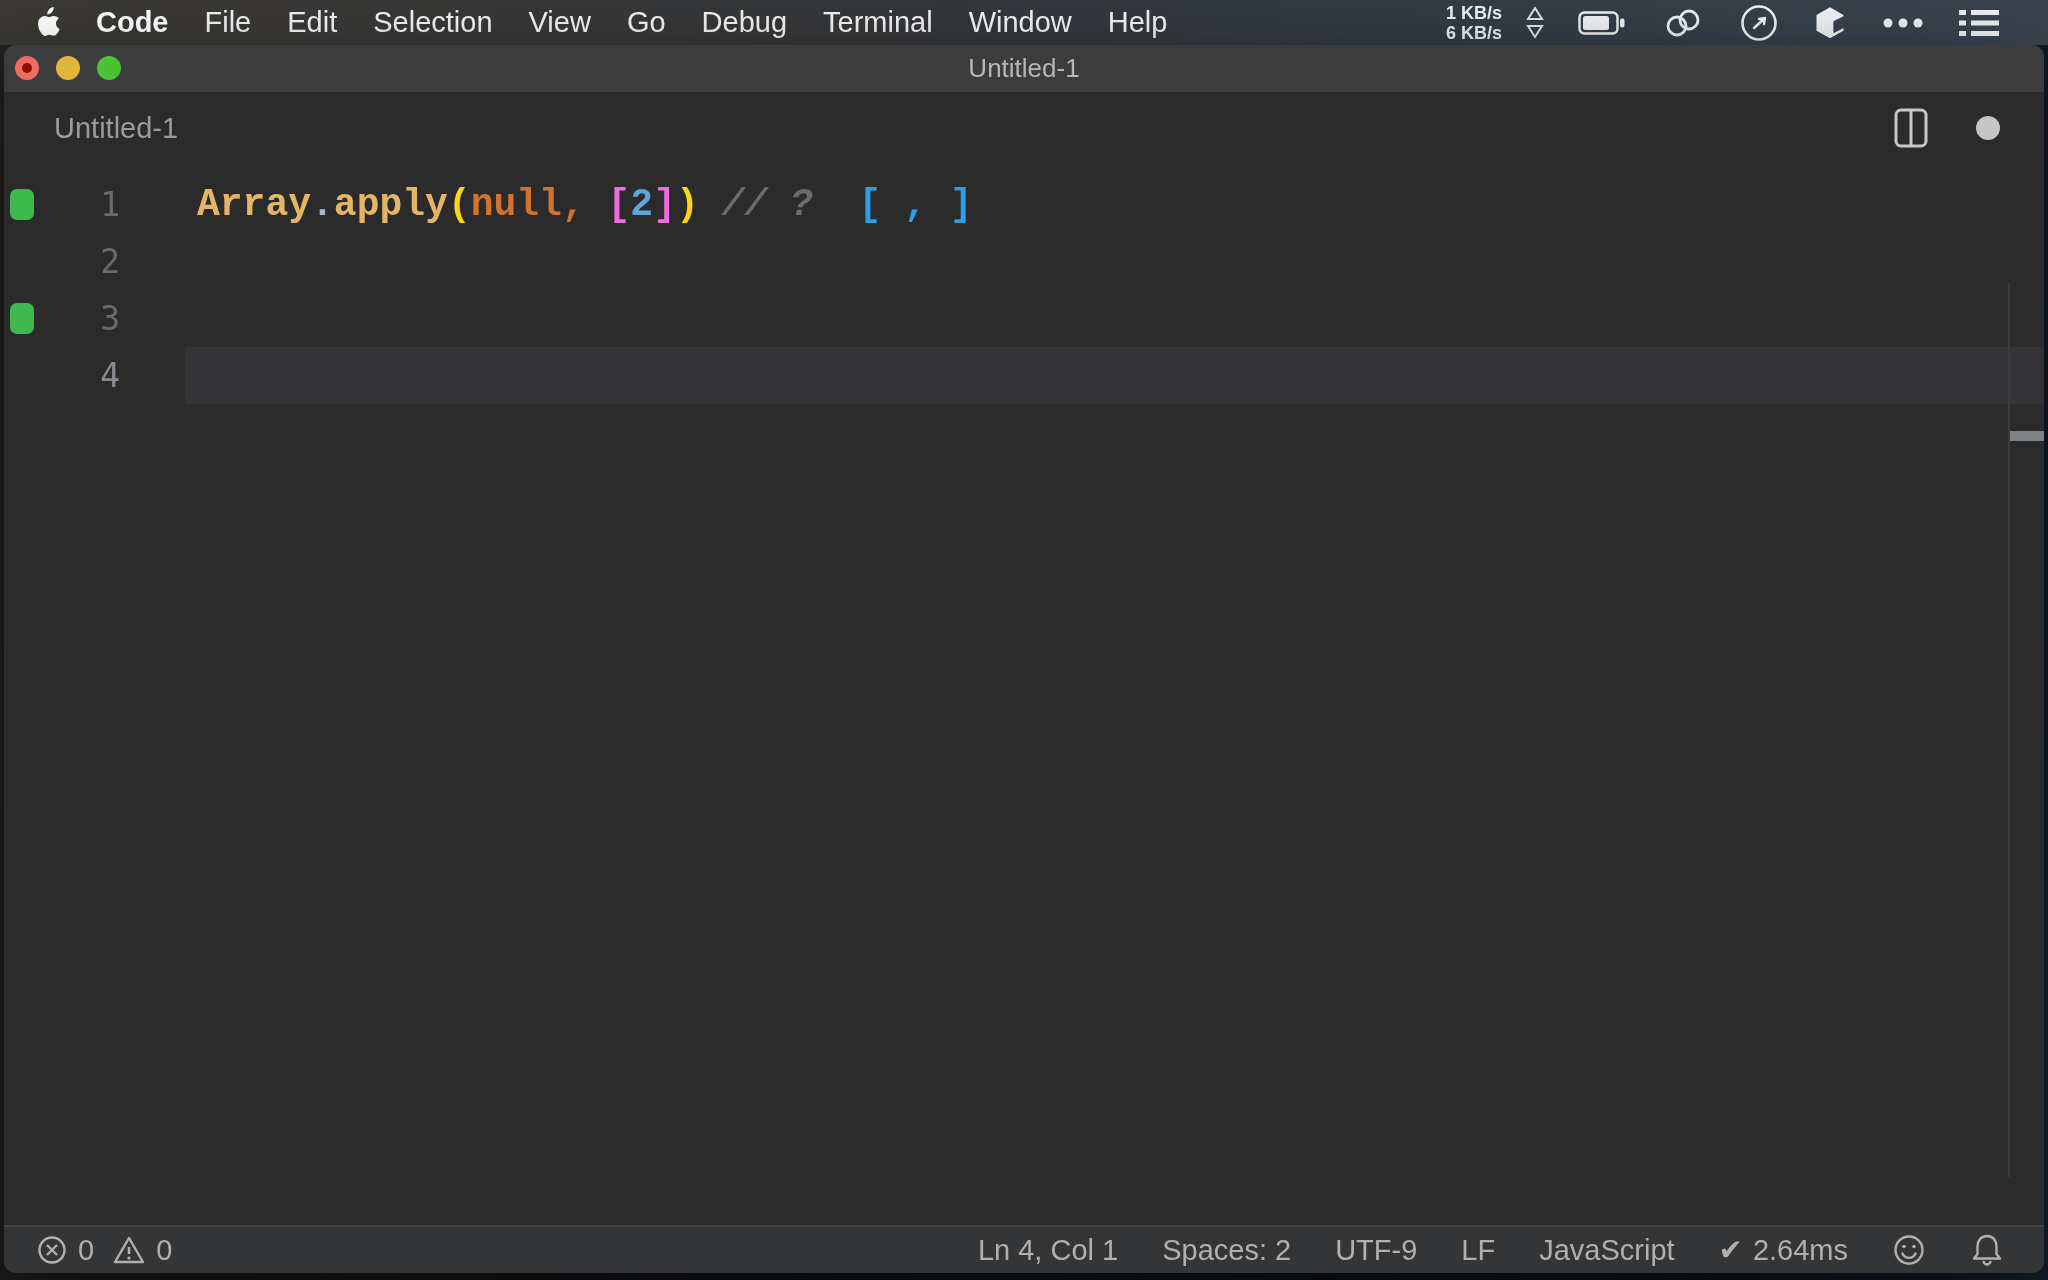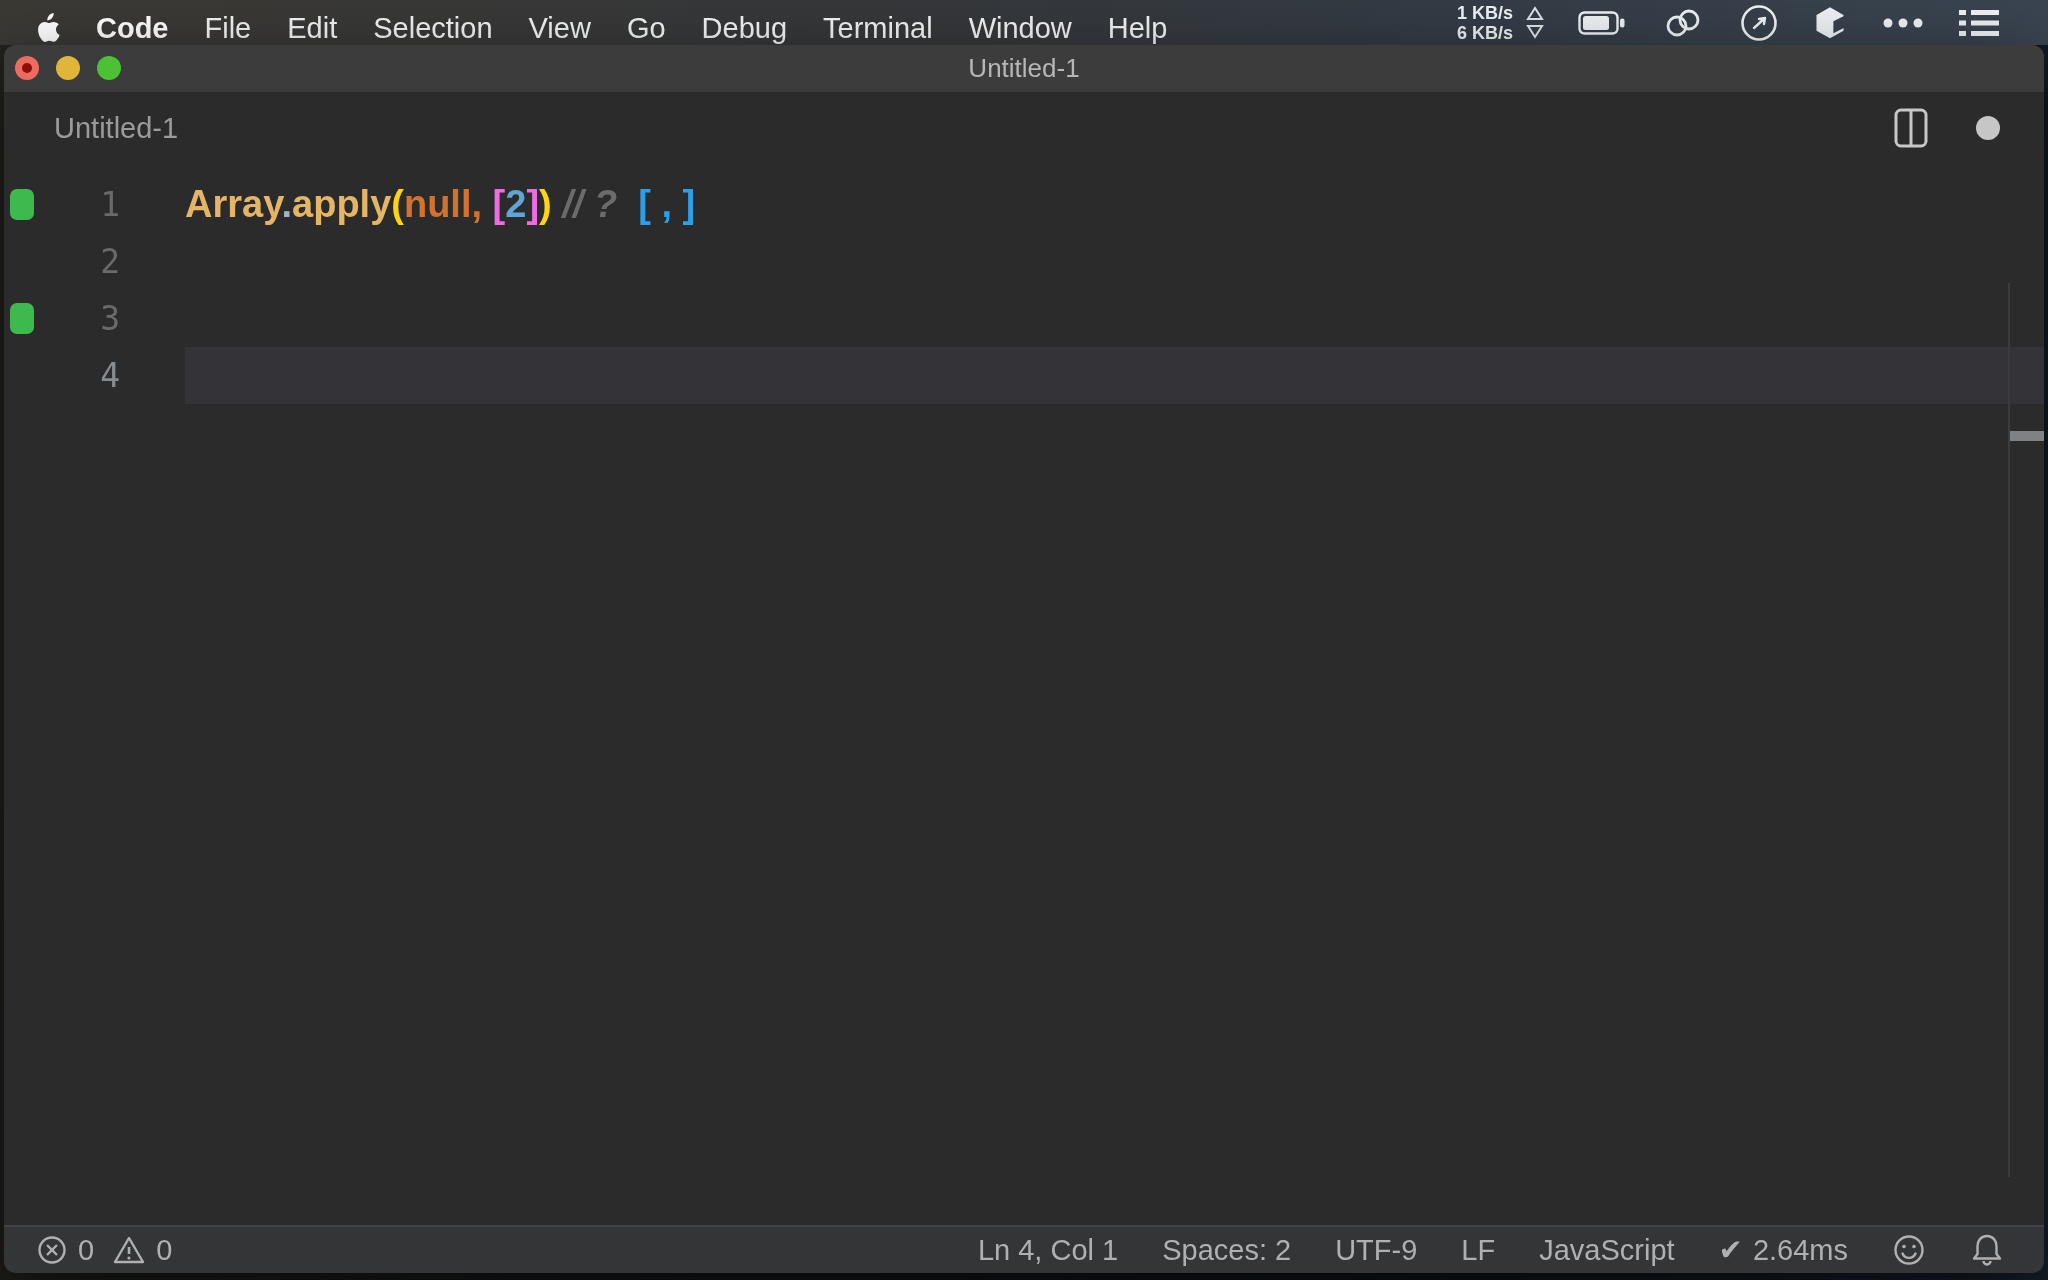--- a/index.html
+++ b/index.html
@@ -7,31 +7,31 @@
   body {
     font-family:"Liberation Sans", sans-serif;
     background:linear-gradient(105deg,#24221c 0%,#14161a 45%,#0d1218 70%,#16202b 100%);
     position:relative;
   }
 
   
   .menubar {
     position:absolute; left:0; top:0; width:2048px; height:45px;
     background:linear-gradient(90deg,#3b3934 0%,#35373a 45%,#333b44 70%,#3a4450 100%);
-    display:flex; align-items:flex-end; color:#f2f3f4; font-size:29px;
+    display:flex; align-items:center; color:#f2f3f4; font-size:29px;
   }
   .menubar-left { display:flex; align-items:center; gap:36px; padding-left:34px; }
   .apple-logo { width:26px; height:31px; display:block; }
   .menu-item { cursor:default; }
   .menu-item.app { font-weight:bold; color:#ffffff; }
   .menubar-right {
     position:absolute; right:0; top:0; height:45px;
     display:flex; align-items:center; gap:34px; padding-right:48px;
   }
-  .net-block { display:flex; align-items:center; gap:13px; }
+  .net-block { display:flex; align-items:center; gap:24px; }
   .net-speeds { text-align:right; font-size:18px; line-height:20px; color:#eef1f4; font-weight:bold; }
   .net-arrows { display:flex; flex-direction:column; gap:3px; }
   .mb-icon { display:block; }
 
   
   .window {
     position:absolute; left:4px; top:45px; width:2040px; height:1228px;
     background:#2b2b2c; border-radius:12px; overflow:hidden;
     box-shadow:0 25px 70px rgba(0,0,0,0.6);
   }
@@ -60,22 +60,22 @@
   .lines { padding-top:12px; }
   .line { position:relative; height:57px; display:flex; align-items:center; }
   .gutter-marker { width:24px; height:31px; border-radius:7px; margin-left:6px; flex:0 0 auto; }
   .gutter-marker.on { background:#3eb94e; }
   .line-num {
     flex:0 0 auto; width:86px; text-align:right;
     font-family:"DejaVu Sans Mono", monospace; font-size:33px; color:#6a6a6a;
   }
   .line.active .line-num { color:#878c91; }
   .code {
-    position:absolute; left:181px; top:0; height:57px; line-height:57px;
-    font-family:Liberation Sans, sans-serif; font-size:38px; font-weight:700;
+    position:absolute; left:193px; top:0; height:57px; line-height:57px;
+    font-family:Liberation Mono, monospace; font-size:38px; font-weight:700;
     white-space:pre;
   }
   .line.active .line-hl { position:absolute; left:181px; right:0; top:0; bottom:0; background:#333338; }
   .tk-ident   { color:#e5b567; }
   .tk-dot     { color:#9fb8c8; }
   .tk-paren1  { color:#ffd513; }
   .tk-keyword { color:#d2722c; }
   .tk-punct   { color:#d2722c; }
   .tk-bracket2{ color:#ef6be2; }
   .tk-number  { color:#5fa6d6; }

